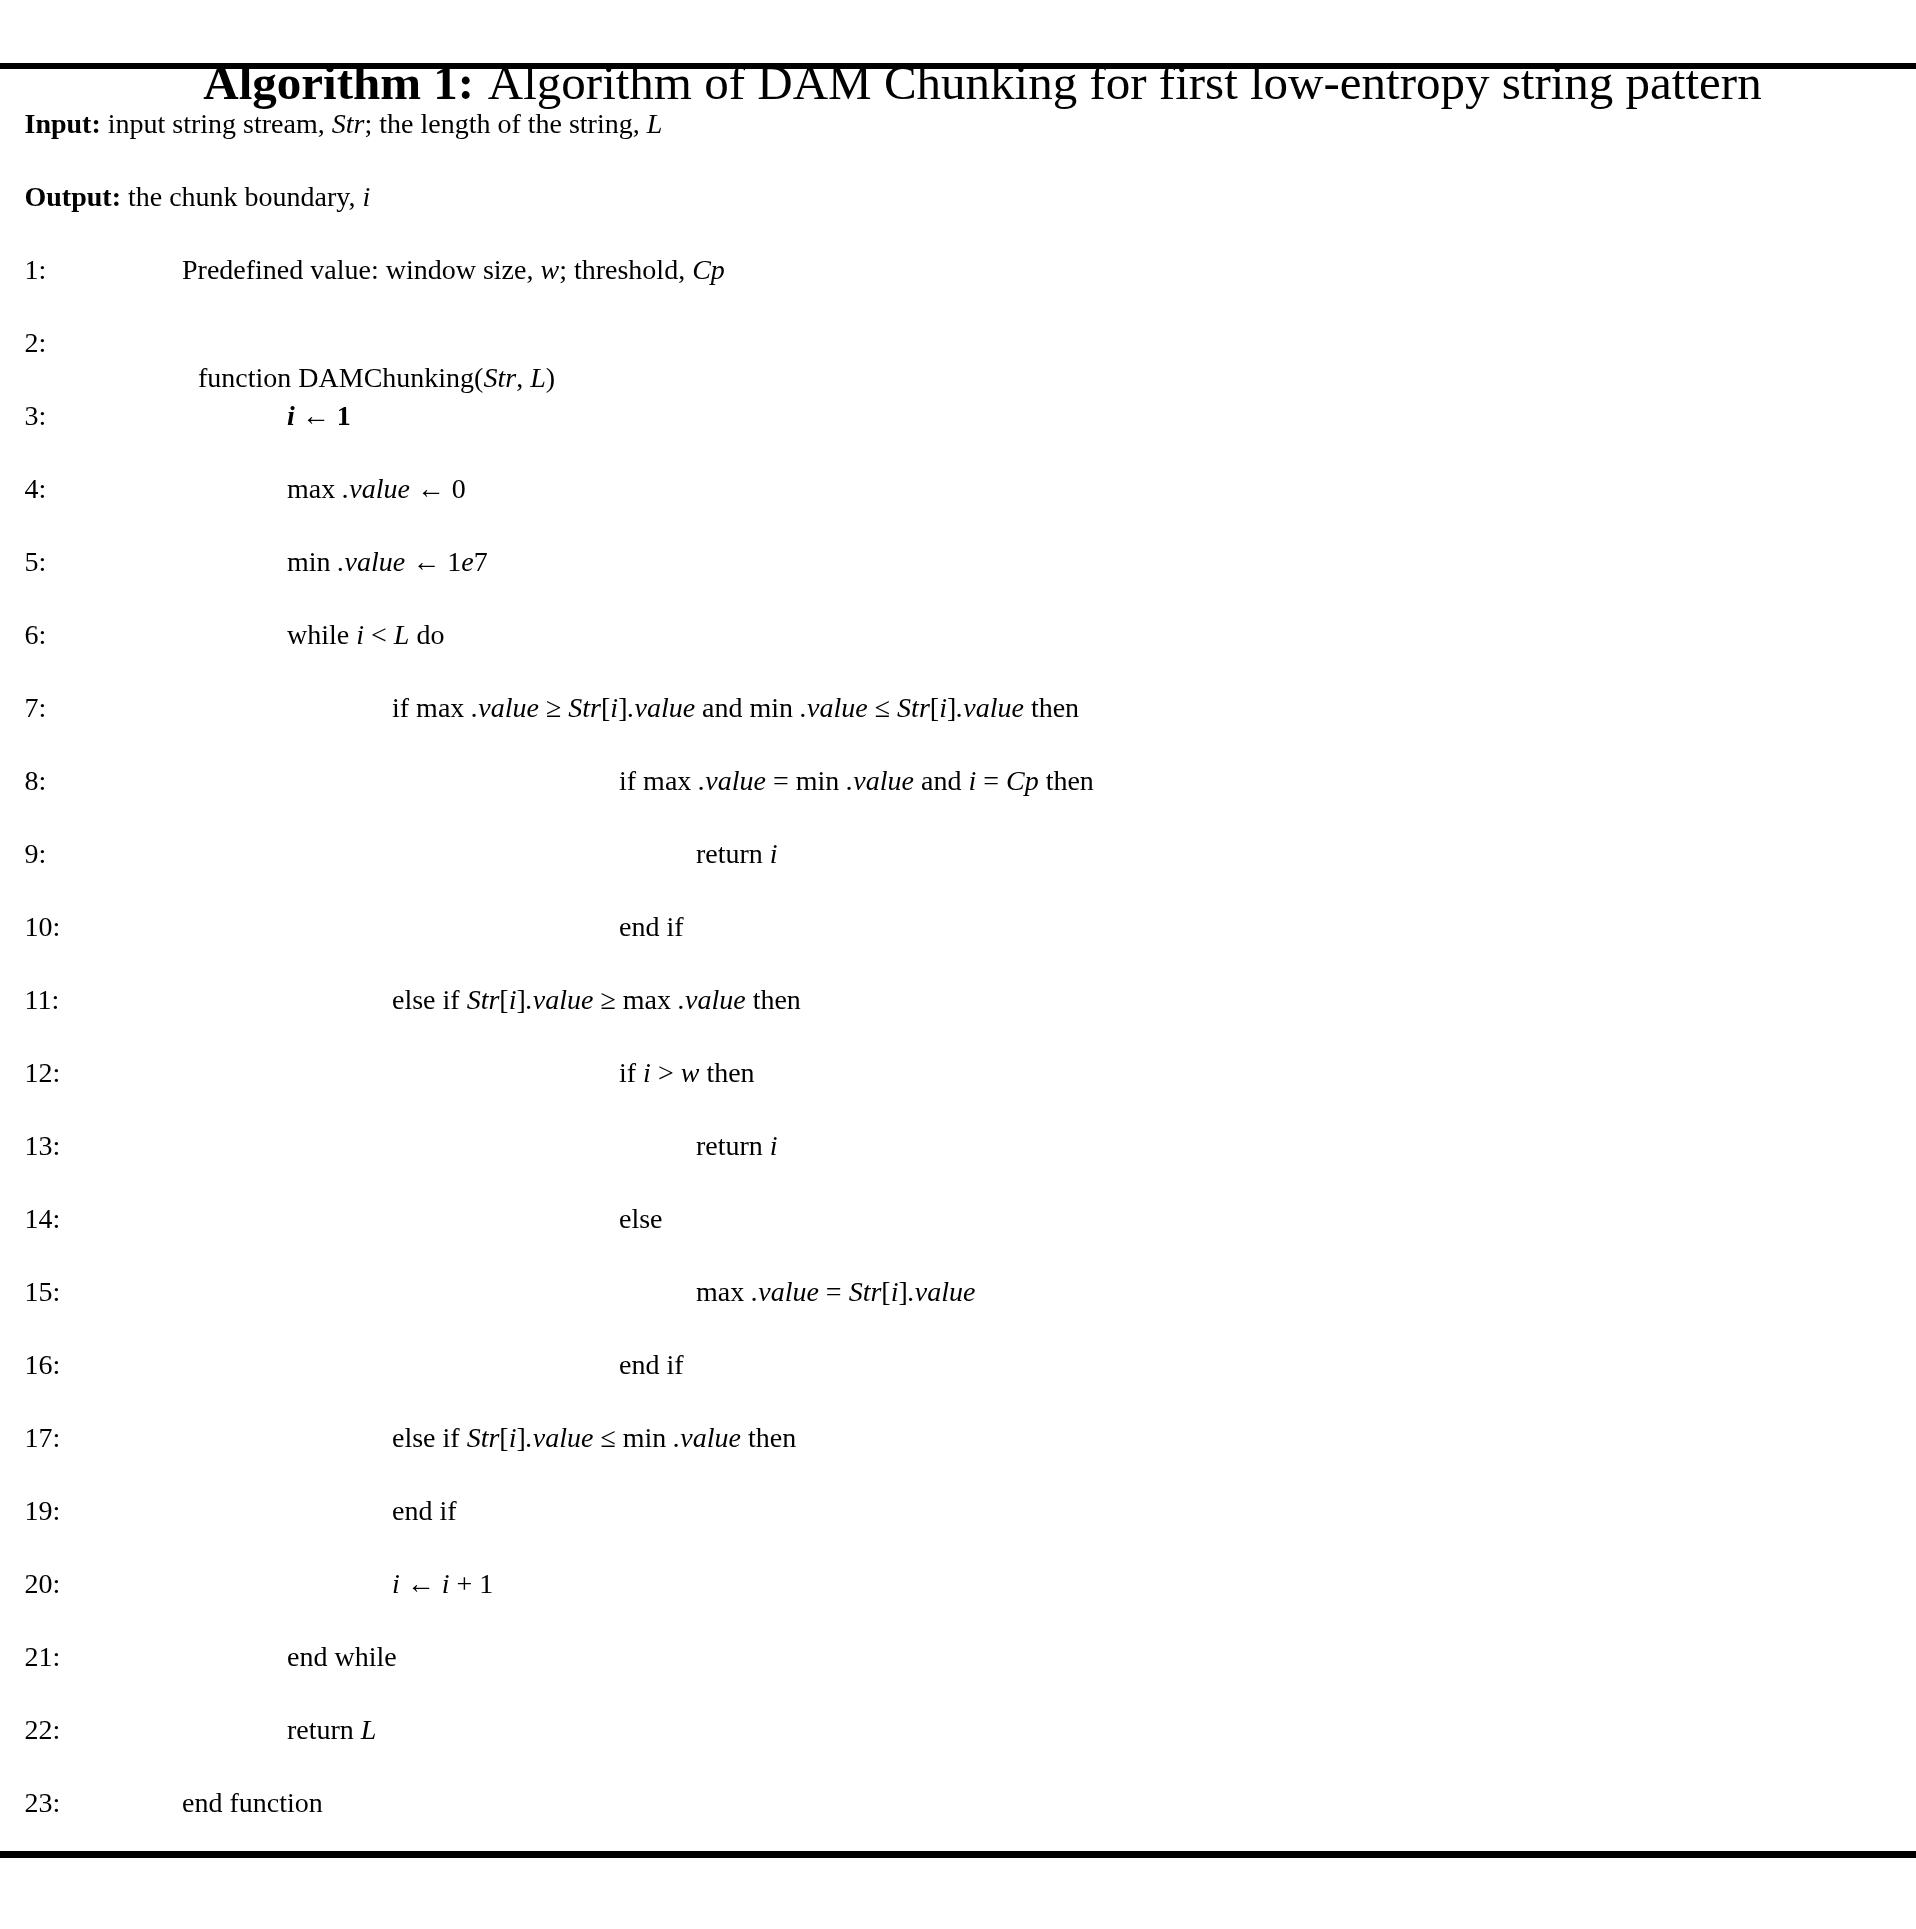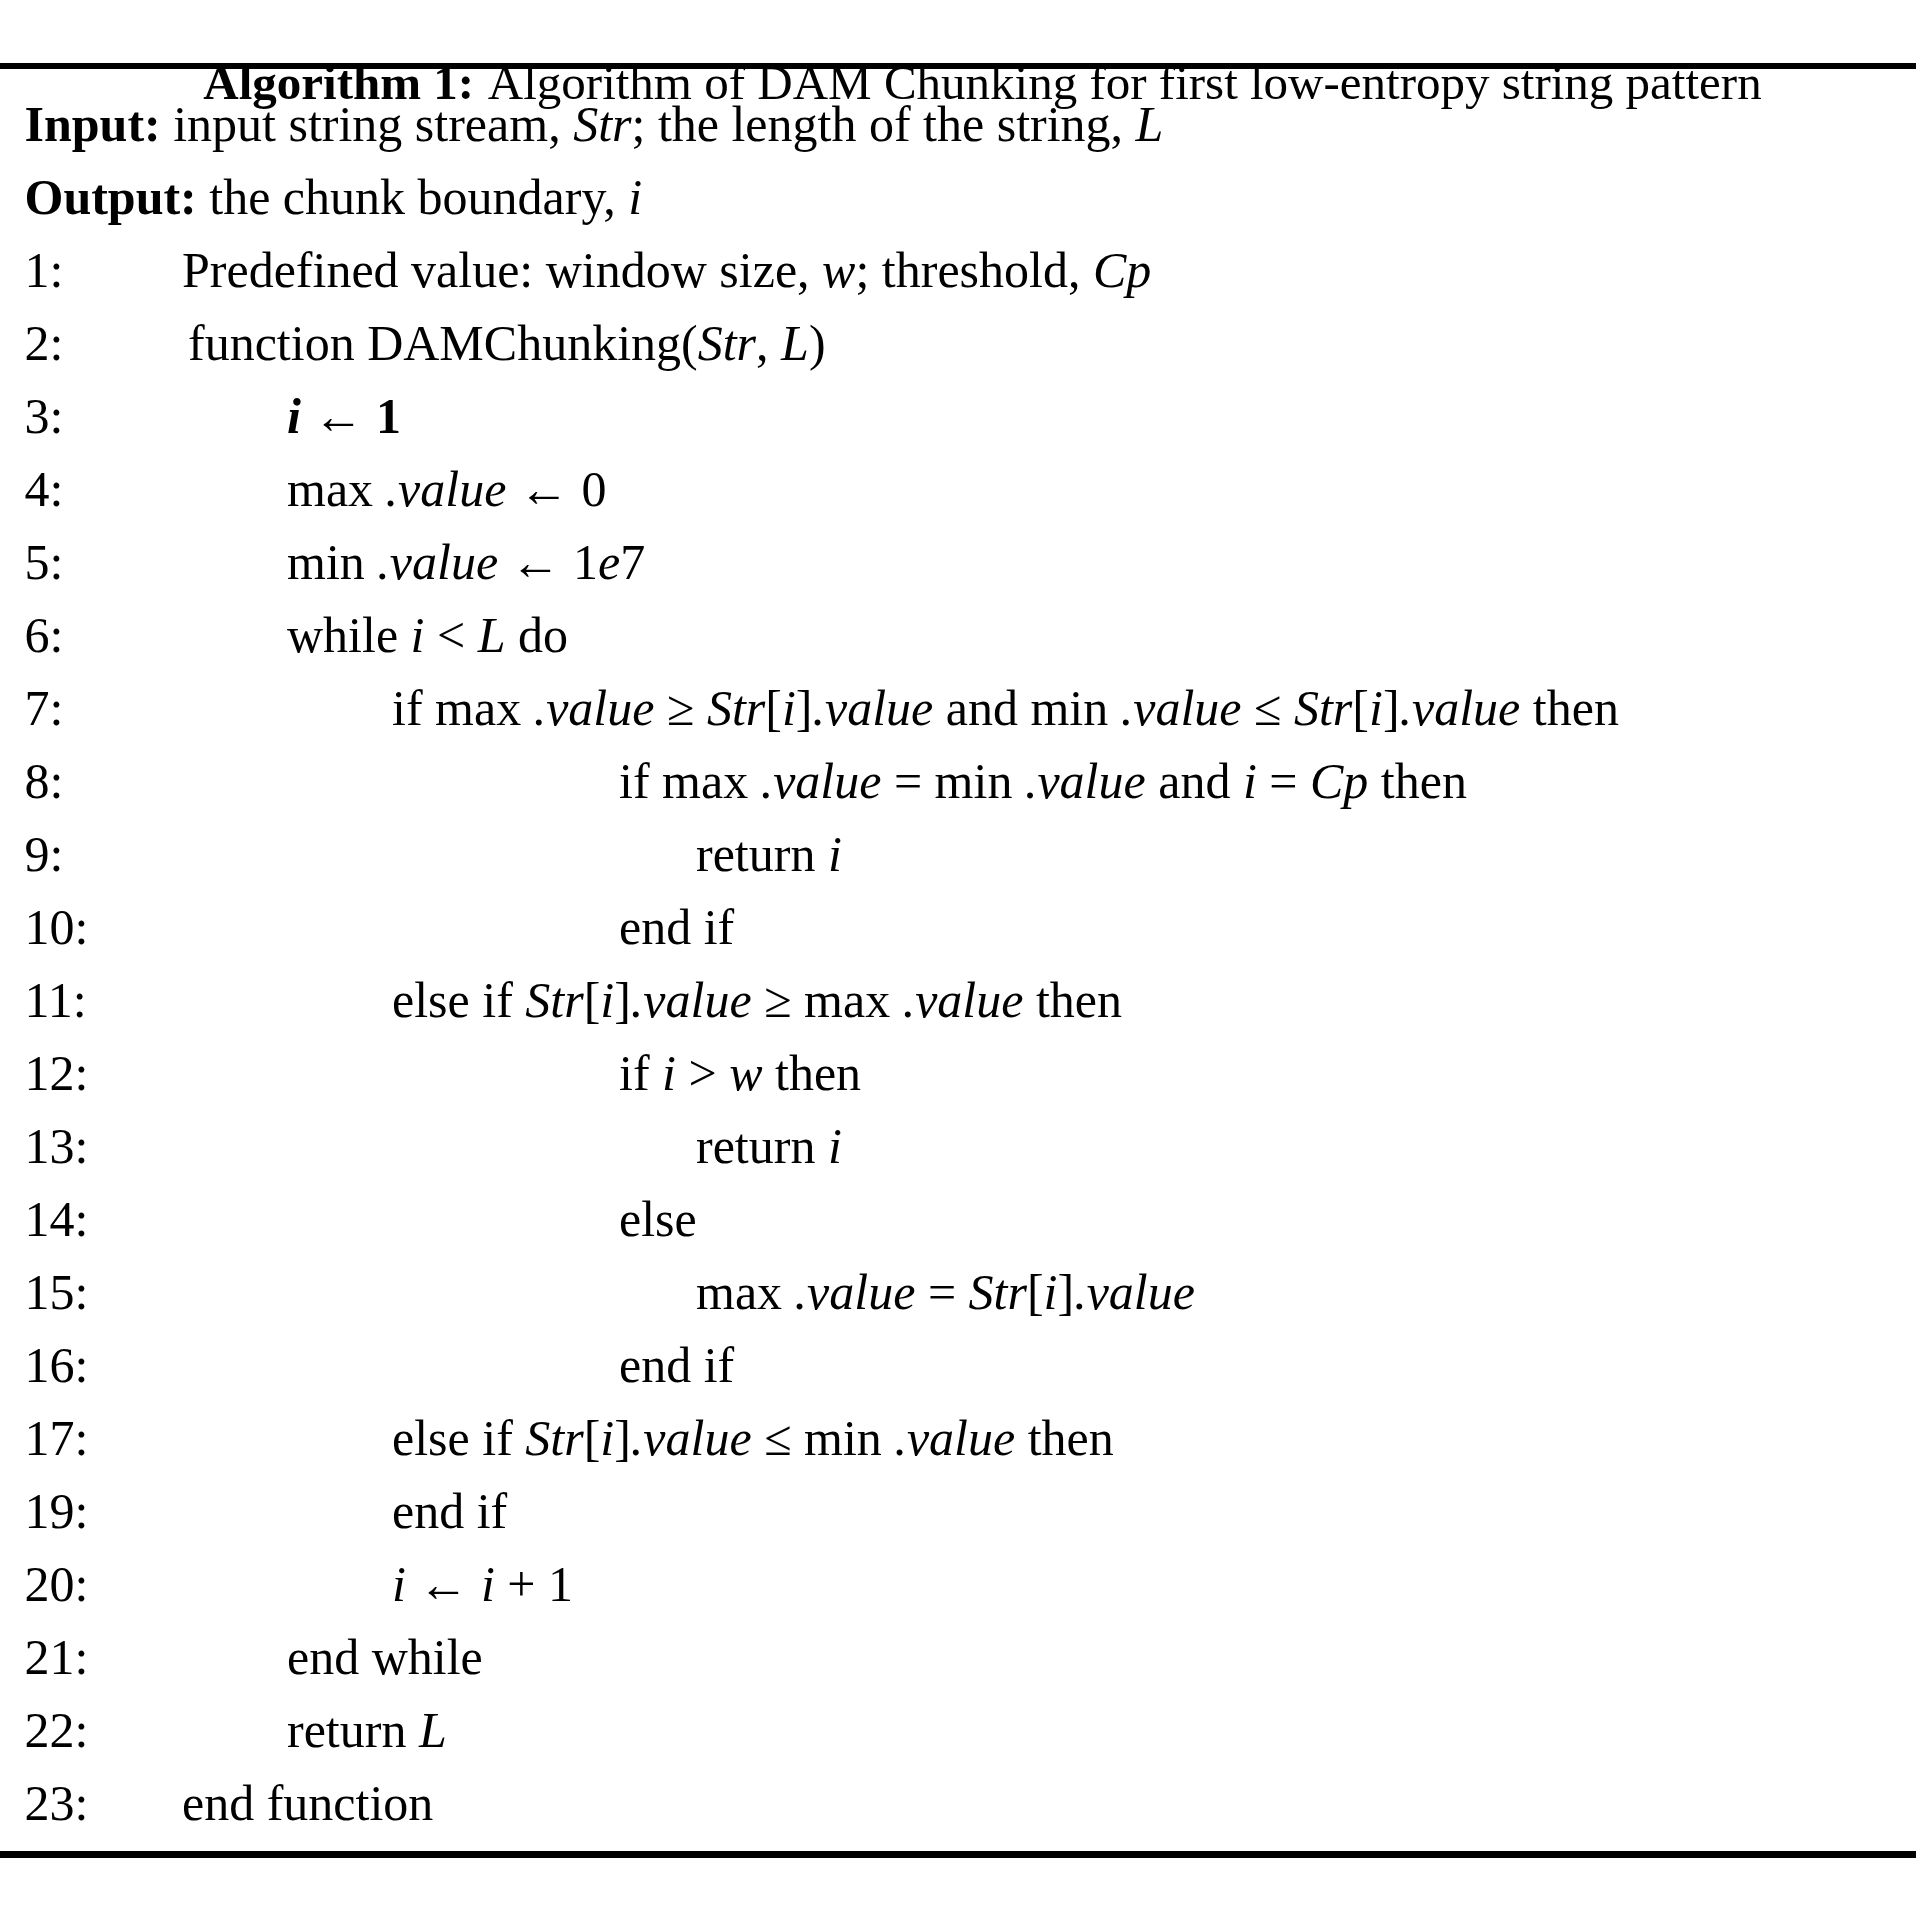--- a/index.html
+++ b/index.html
@@ -13,21 +13,21 @@
   .title{
     padding-top:5.9px;height:57px;
     text-align:center;font-size:49px;line-height:51px;
     white-space:pre;
   }
   .title .b{font-weight:bold;margin-right:13.7px;}
   .rule{width:1916px;background:#000000;}
   .rule.top{height:5.9px;}
   .rule.bottom{height:6.9px;margin-top:11.8px;}
   #rows{margin-top:18.6px;}
-  .row{position:relative;height:73px;font-size:50px;}
+  .row{position:relative;height:73px;font-size:28px;}
   .row .num{
     position:absolute;left:24.5px;top:50%;transform:translateY(-50%);
     white-space:pre;
   }
   .row .content{
     position:absolute;top:50%;transform:translateY(-50%);
     white-space:pre;
   }
   .row .content .kw{font-weight:bold;}
   .seg.i{font-style:italic;}
@@ -47,21 +47,21 @@
       </div>
       <div class="row">
         <span class="content" style="left: 24.5px;"><span class="kw">Output:</span><span class="seg n"> the chunk boundary, </span><span class="seg i">i</span></span>
       </div>
       <div class="row">
         <span class="num">1:</span>
         <span class="content" style="left: 182px;"><span class="seg n">Predefined value: window size, </span><span class="seg i">w</span><span class="seg n">; threshold, </span><span class="seg i">Cp</span></span>
       </div>
       <div class="row">
         <span class="num">2:</span>
-        <span class="content" style="left: 188px;"><span class="seg n">function DAMChunking(</span><span class="seg i">Str</span><span class="seg n">, </span><span class="seg i">L</span><span class="seg n">)</span></span>
+        <span class="content" style="left: 198px; margin-top: 35px;"><span class="seg n">function DAMChunking(</span><span class="seg i">Str</span><span class="seg n">, </span><span class="seg i">L</span><span class="seg n">)</span></span>
       </div>
       <div class="row">
         <span class="num">3:</span>
         <span class="content" style="left: 287px; font-weight: bold;"><span class="seg i">i</span><span class="seg n"> ← 1</span></span>
       </div>
       <div class="row">
         <span class="num">4:</span>
         <span class="content" style="left: 287px;"><span class="seg n">max </span><span class="seg i">.value</span><span class="seg n"> ← 0</span></span>
       </div>
       <div class="row">

